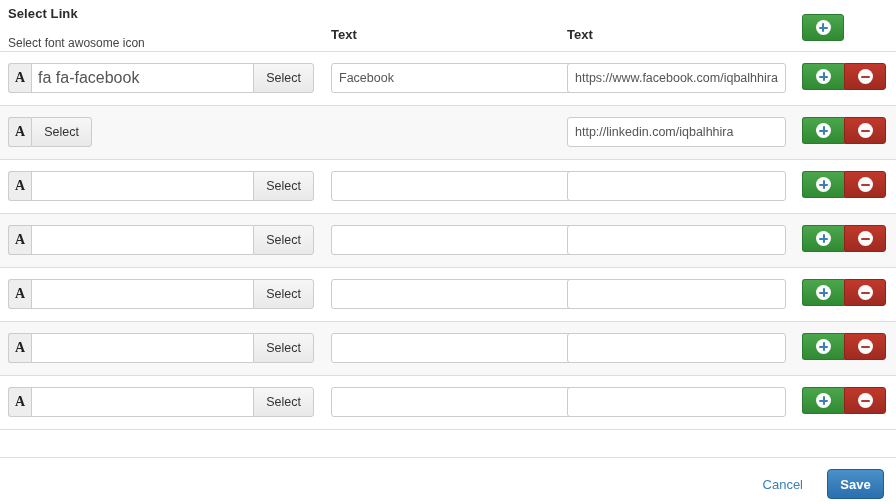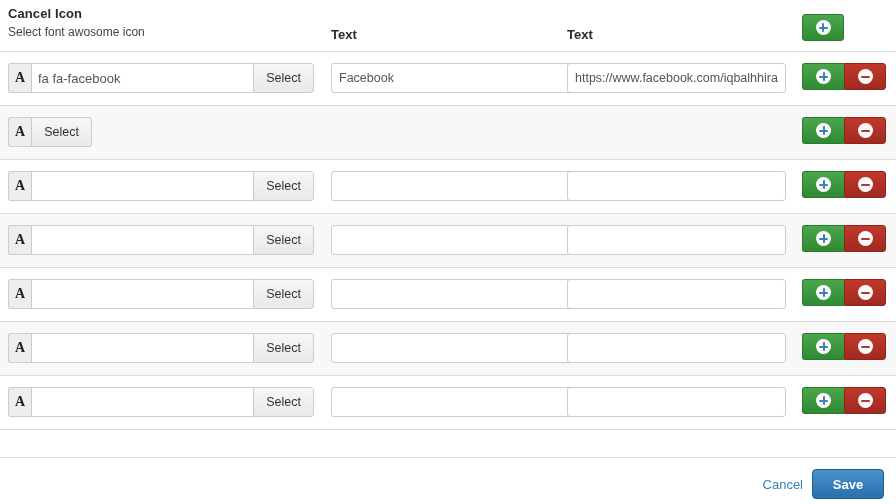--- a/index.html
+++ b/index.html
@@ -35,21 +35,21 @@
     font-size: 13px;
     font-weight: bold;
     color: #2b2b2b;
     line-height: 16px;
     letter-spacing: .1px;
   }
   .header-sub {
     font-size: 12px;
     color: #444444;
     line-height: 15px;
-    margin-top: 3px;
+    margin-top: 14px;
   }
   .col-head {
     position: absolute;
     top: 27px;
     font-size: 13px;
     font-weight: bold;
     color: #2b2b2b;
   }
   .col-head-text { left: 331px; }
   .col-head-link { left: 567px; }
@@ -101,21 +101,21 @@
     color: #222222;
   }
   .icon-input {
     flex: 1 1 auto;
     box-sizing: border-box;
     border: 1px solid #cccccc;
     border-left: 1px solid #cccccc;
     border-right: 0;
     background: #ffffff;
     font-family: "Liberation Sans", sans-serif;
-    font-size: 13px;
+    font-size: 16px;
     color: #555555;
     padding: 0 6px;
     outline: none;
     border-radius: 0;
   }
   .select-btn {
     width: 61px;
     box-sizing: border-box;
     border: 1px solid #cccccc;
     border-radius: 0 3px 3px 0;
@@ -243,42 +243,42 @@
     top: 19px;
     font-size: 13px;
     color: #3b7fb5;
     cursor: pointer;
     text-decoration: none;
   }
   .save-btn {
     position: absolute;
     right: 12px;
     top: 11px;
-    width: 72px;
+    width: 57px;
     height: 30px;
     box-sizing: border-box;
     border: 1px solid #1d5f95;
     border-radius: 4px;
     background: linear-gradient(to bottom, #4a90c8 0%, #2a6fae 100%);
     color: #ffffff;
     font-family: "Liberation Sans", sans-serif;
     font-size: 13px;
     font-weight: bold;
     cursor: pointer;
     padding: 0;
   }
   input::placeholder { color: #b5b5b5; }
 </style>
 </head>
 <body>
 
 <div id="app">
 
   <div class="header">
-    <div class="header-title">Cancel Icon</div>
+    <div class="header-title">Select Link</div>
     <div class="header-sub">Select font awosome icon</div>
     <div class="col-head col-head-text">Text</div>
     <div class="col-head col-head-link">Text</div>
     <div class="header-add">
       <button class="btn-circle btn-green">
         <span class="glyph-circle plus"></span>
       </button>
     </div>
   </div>
 
@@ -298,20 +298,21 @@
           <button class="btn-circle btn-red">
             <span class="glyph-circle minus"></span>
           </button>
         </div>
       </div>
       <div class="row even">
         <div class="icon-group">
           <span class="icon-preview">A</span>
           <button class="select-btn">Select</button>
         </div>
+        <input class="link-input" type="text" value="http://linkedin.com/iqbalhhira" style="">
         <div class="row-actions">
           <button class="btn-circle btn-green">
             <span class="glyph-circle plus"></span>
           </button>
           <button class="btn-circle btn-red">
             <span class="glyph-circle minus"></span>
           </button>
         </div>
       </div>
       <div class="row odd">

